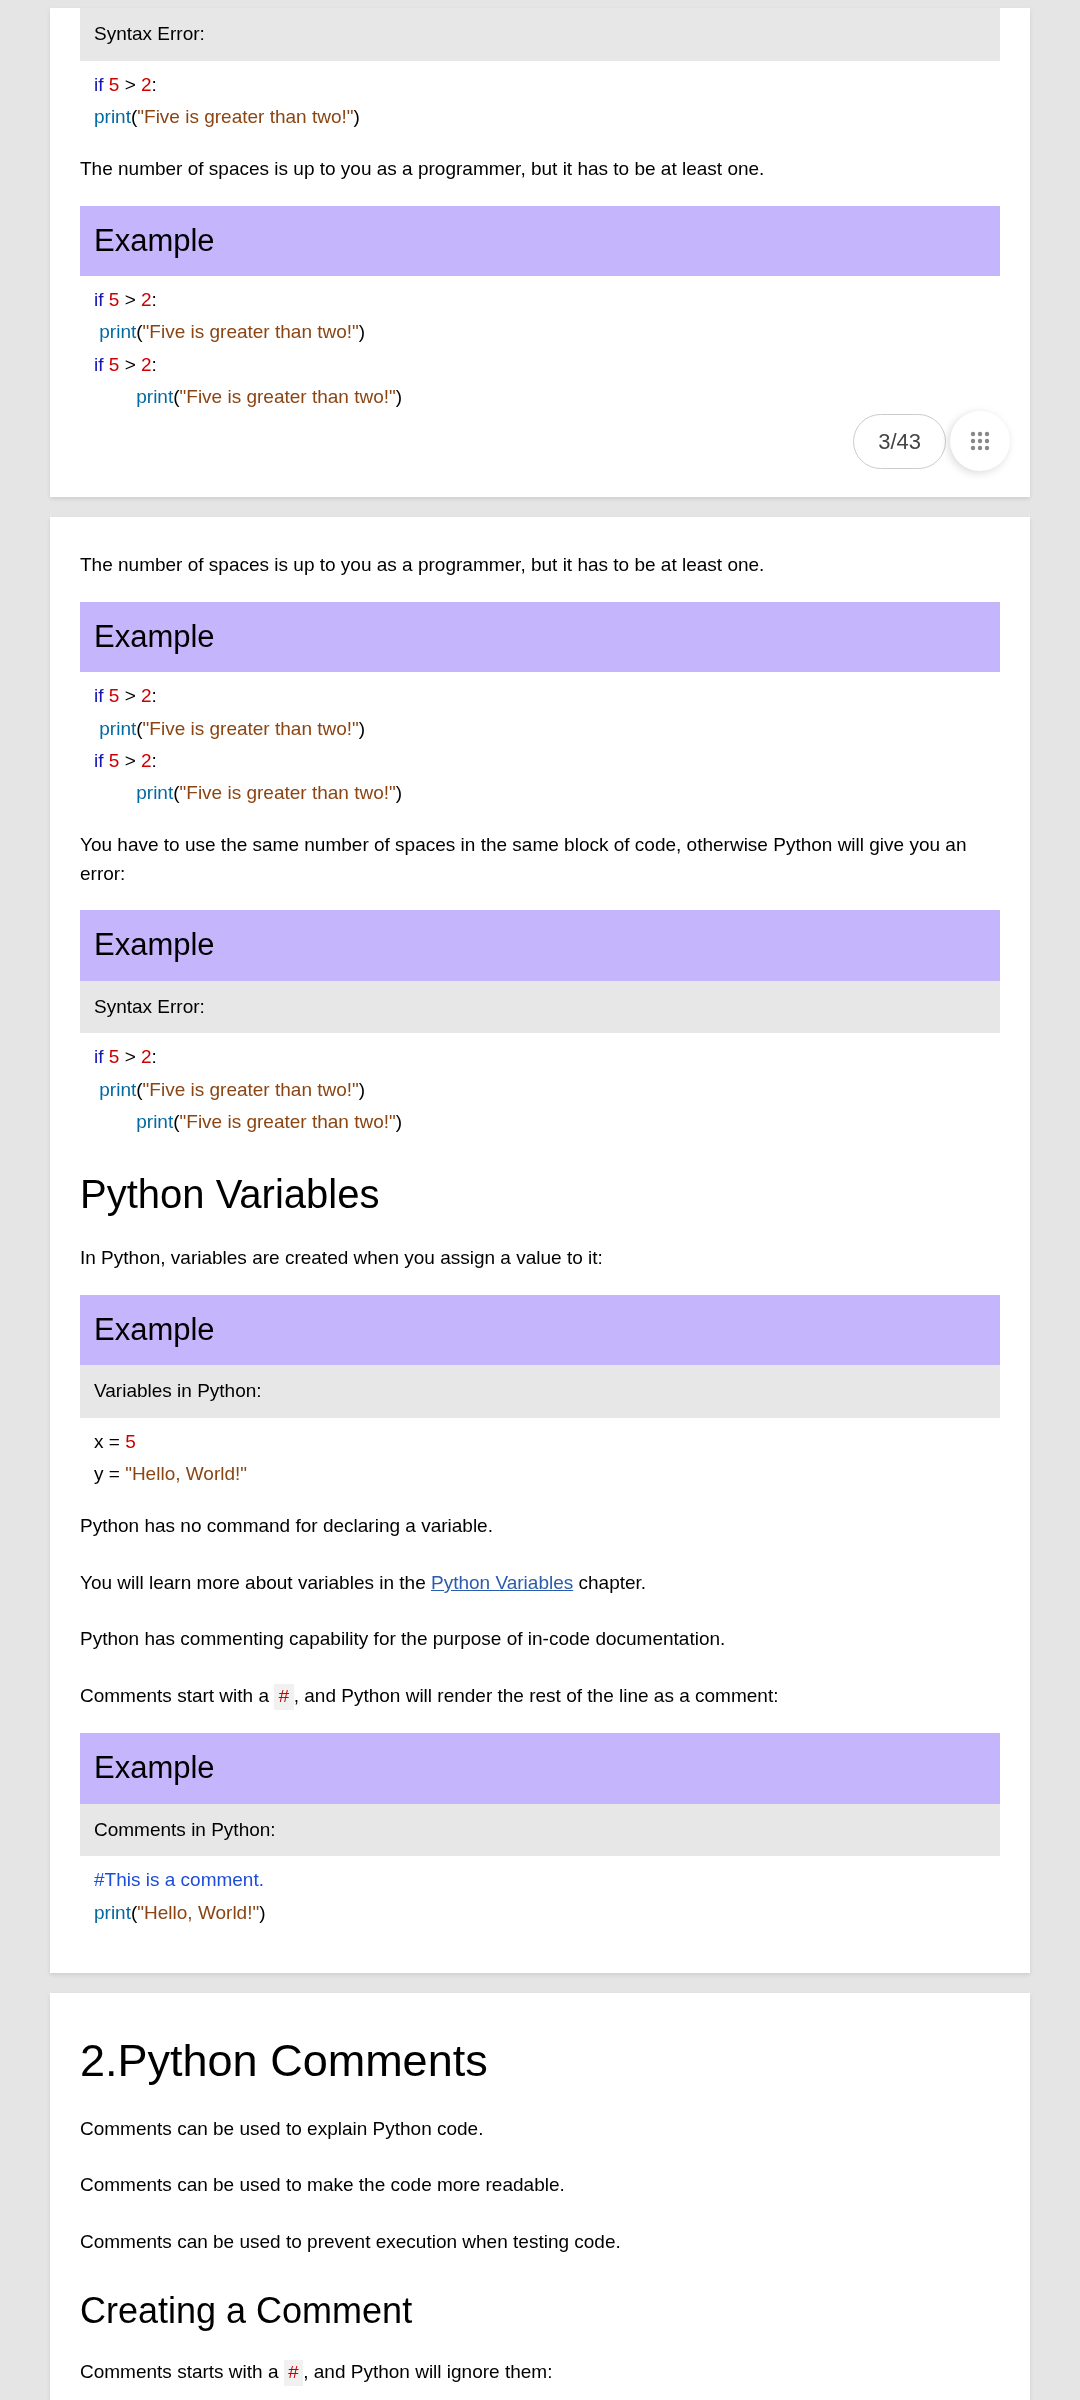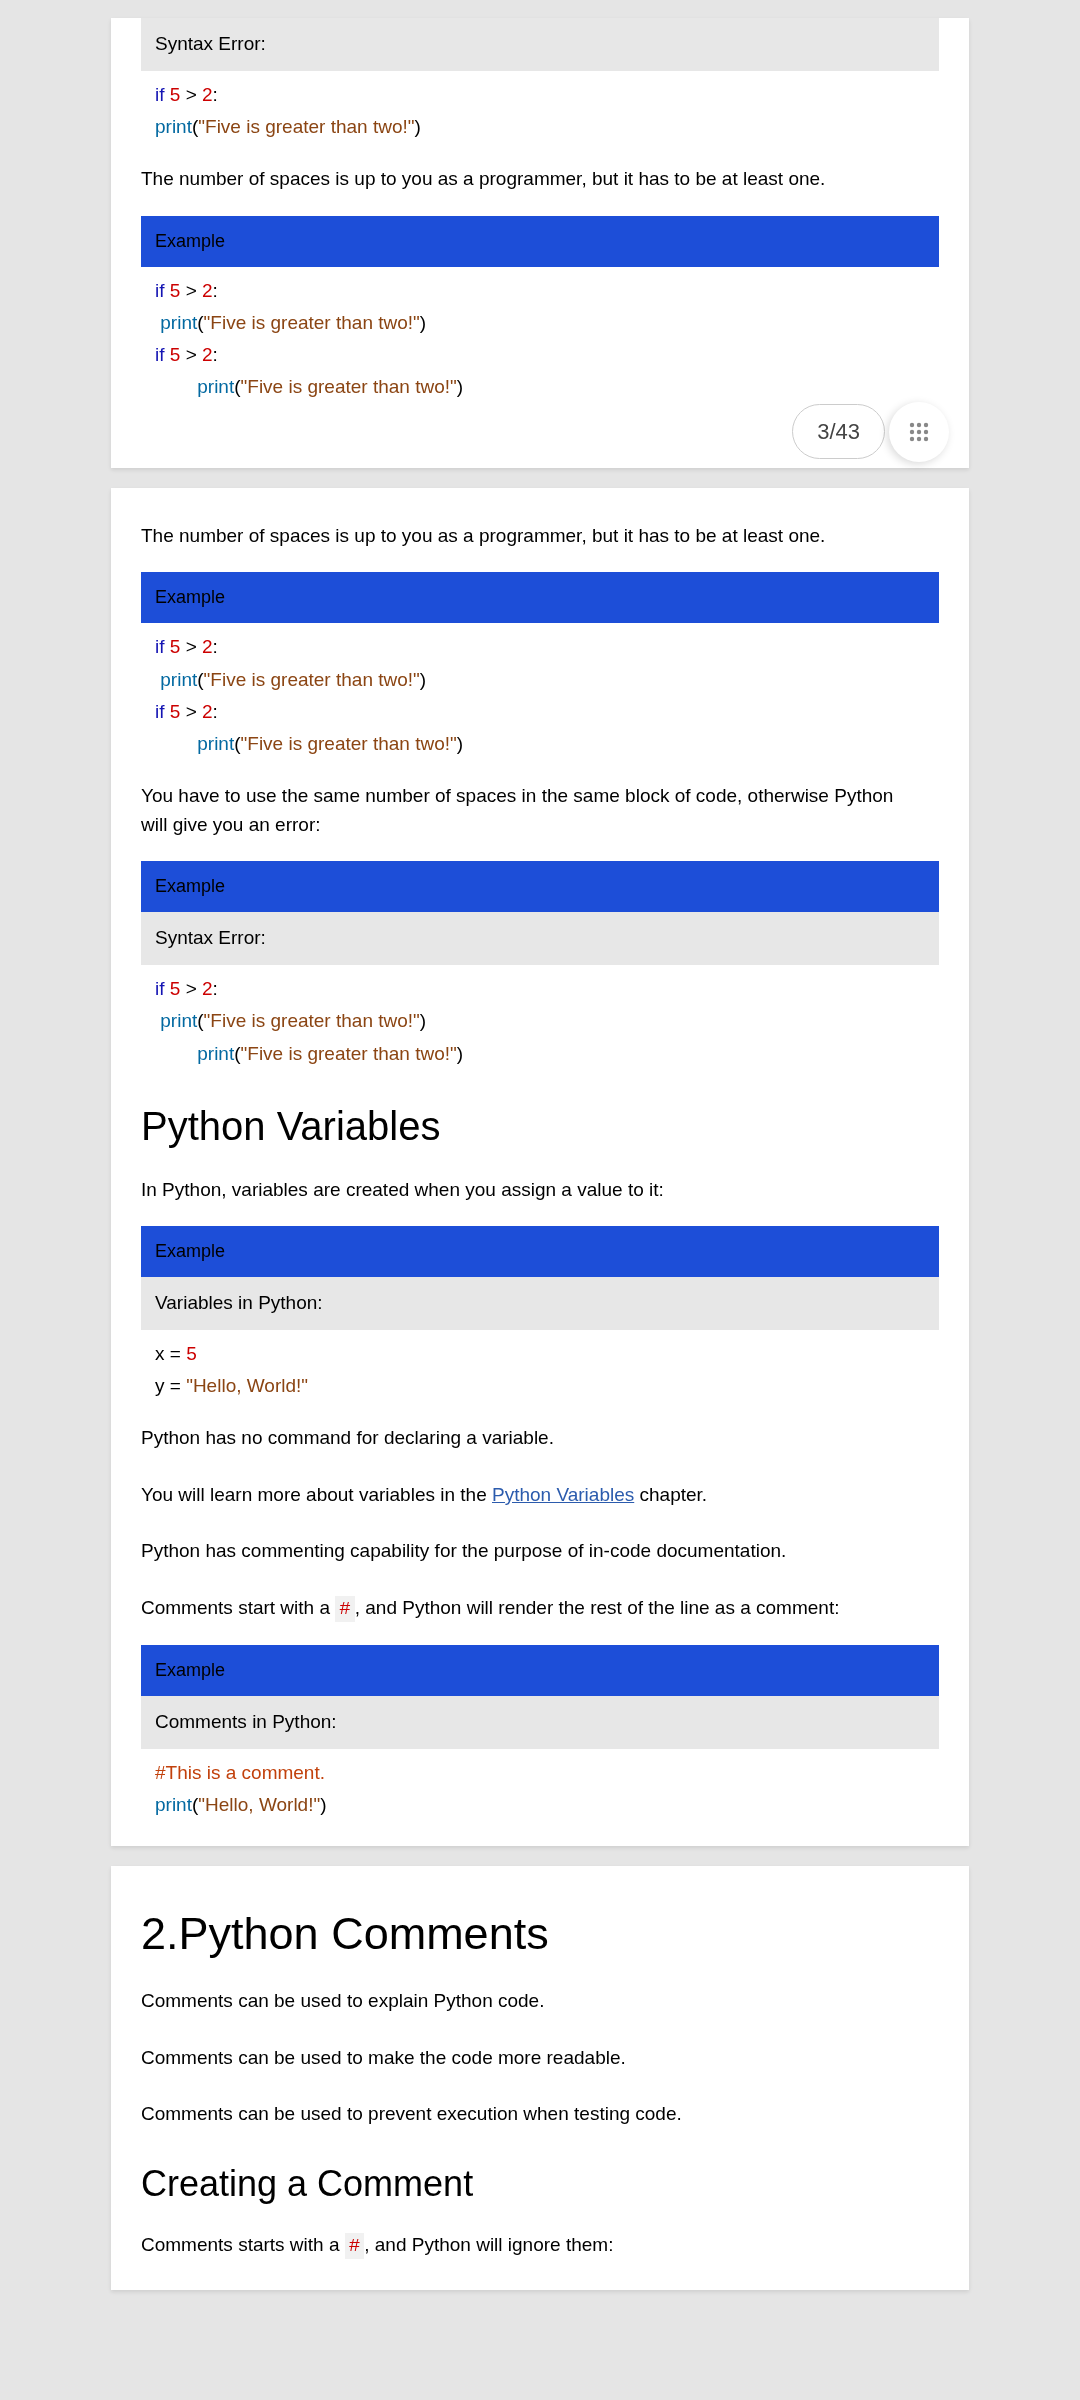--- a/index.html
+++ b/index.html
@@ -1,31 +1,31 @@
 <!DOCTYPE html>
 <html><head>
 <meta charset="utf-8">
 <style>
 * { margin: 0; padding: 0; box-sizing: border-box; }
 body { font-family: Verdana, Geneva, sans-serif; font-size: 19px; background: #e5e5e5; color: #000; line-height: 1.5; }
-.page { background: #fff; margin: 18px auto 20px auto; width: 858px; box-shadow: 0 2px 4px rgba(0,0,0,0.1); padding-bottom: 16px; }
+.page { background: #fff; margin: 8px auto 20px auto; width: 980px; box-shadow: 0 2px 4px rgba(0,0,0,0.1); padding-bottom: 36px; }
 .page-inner { padding: 0 30px; }
-.example-header { background: #1d4ed8; padding: 12px 14px; font-size: 18px; font-weight: 400; margin-top: 8px; }
+.example-header { background: #c4b5fd; padding: 12px 14px; font-size: 31px; font-weight: 400; margin-top: 8px; }
 .example-sub { background: #e7e7e7; padding: 12px 14px 12px 14px; font-size: 19px; }
 .code-block { font-family: Liberation Sans, sans-serif; font-size: 19px; padding: 8px 14px 8px 14px; line-height: 1.7; white-space: pre; }
 p.para { padding: 14px 14px 14px 0; font-size: 19px; }
 h1.bigh { font-size: 40px; font-weight: 400; padding: 18px 0 6px 0; }
 h1.sech { font-size: 45px; font-weight: 400; padding: 14px 0 6px 0; }
 h2.subh { font-size: 36px; font-weight: 400; padding: 14px 0 6px 0; }
 a.link { color: #2b5bad; text-decoration: underline; }
 .kw { color: #1414b3; }
 .num { color: #cc0000; }
 .str { color: #8b4513; }
 .fn { color: #0369a1; }
-.comment { color: #c2410c; }
+.comment { color: #1d4ed8; }
 .pager-bar { position: relative; }
 .pager { position: absolute; right: -10px; top: -10px; display: flex; align-items: center; gap: 4px; }
 .pager-badge { border: 1px solid #ccc; border-radius: 28px; padding: 10px 24px; font-size: 22px; background: #fff; color: #444; }
 .pager-menu { width: 60px; height: 60px; border-radius: 50%; background: #fff; box-shadow: -2px 2px 8px rgba(0,0,0,0.15); display: flex; align-items: center; justify-content: center; }
 .pager-menu svg circle { fill: #888; }
 .code-span { font-family: Consolas, "Courier New", monospace; color: #cc0000; background: #f1f1f1; padding: 2px 4px; }
 </style>
 </head>
 <body>
 

